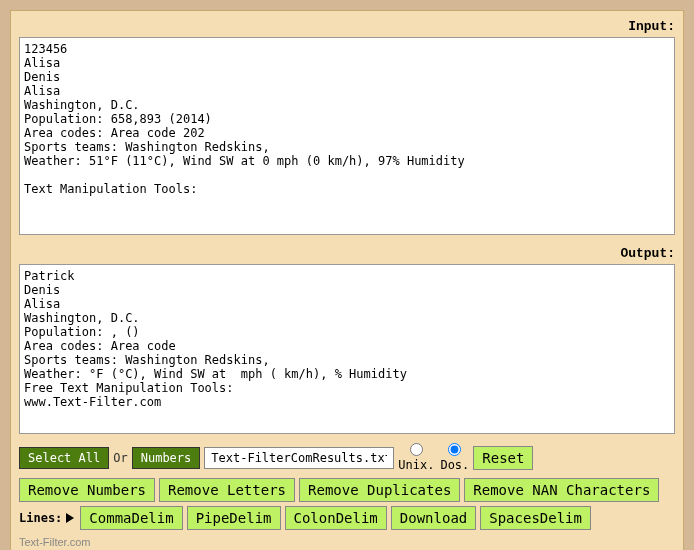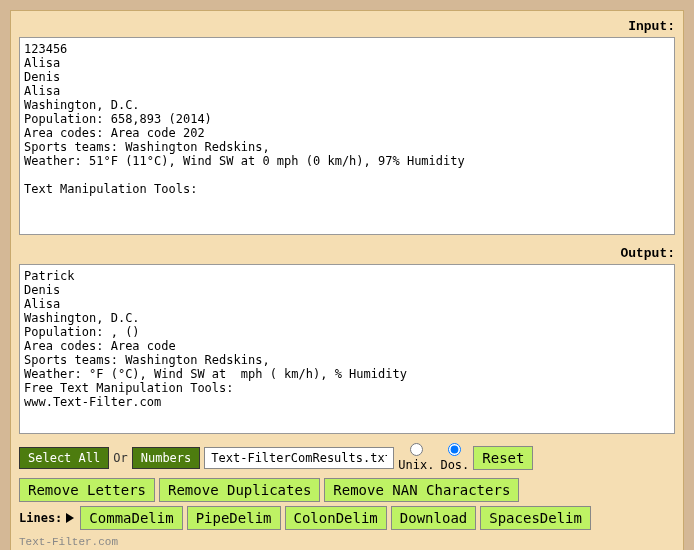--- a/index.html
+++ b/index.html
@@ -114,21 +114,21 @@
       display: inline-block;
       width: 0;
       height: 0;
       border-top: 5px solid transparent;
       border-bottom: 5px solid transparent;
       border-left: 8px solid #000;
       margin-right: 2px;
       vertical-align: middle;
     }
     .footer-text {
-      font-family: Liberation Mono, monospace;
+      font-family: Liberation Sans, sans-serif;
       font-size: 11px;
       color: #888;
       margin-top: 6px;
     }
     .relative-wrap {
       position: relative;
       overflow: hidden;
     }
   </style>
 </head>
@@ -177,20 +177,21 @@
         <label class="radio-label">
           <input type="radio" name="line-ending" value="dos" checked="" style="">
           <span>Dos.</span>
         </label>
       </div>
       <button class="btn">Reset</button>
     </div>
 
     
     <div class="action-buttons-row">
+      <button class="btn">Remove Numbers</button>
       <button class="btn">Remove Letters</button>
       <button class="btn">Remove Duplicates</button>
       <button class="btn">Remove NAN Characters</button>
     </div>
 
     
     <div class="lines-row">
       <span class="lines-label">Lines:</span>
       <span class="play-icon"></span>
       <button class="btn">CommaDelim</button>

